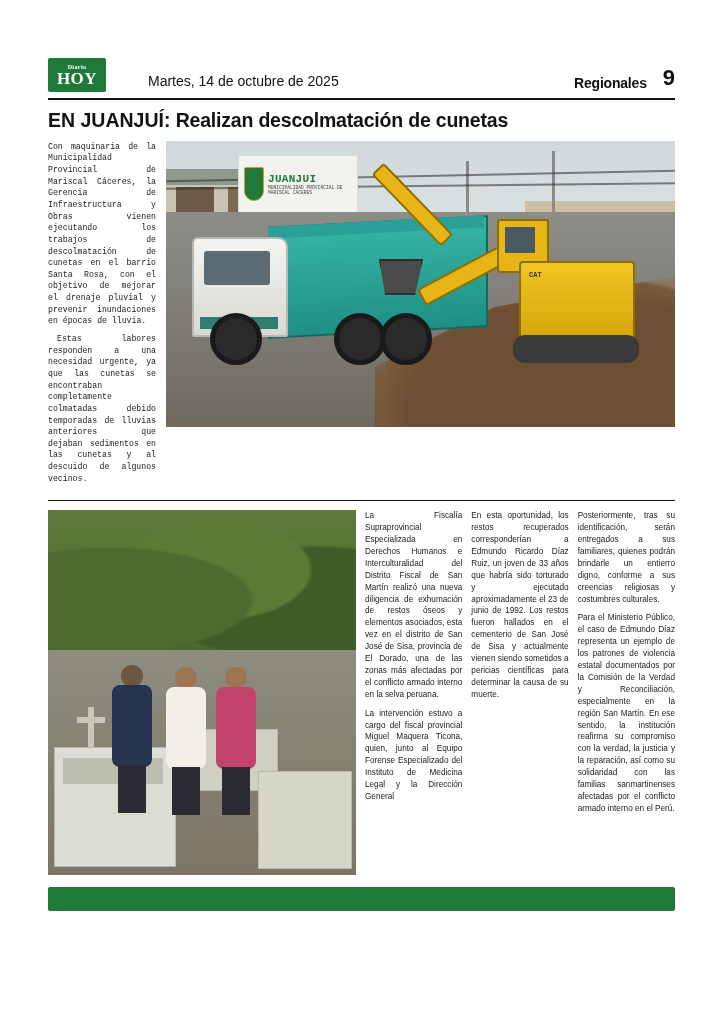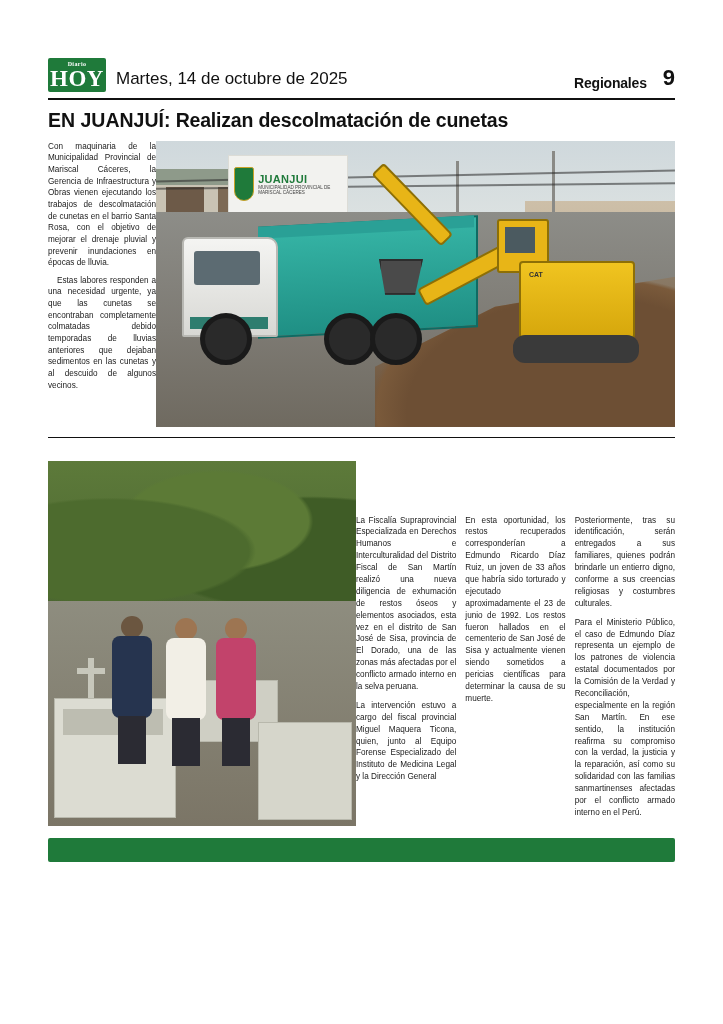--- a/index.html
+++ b/index.html
@@ -43,30 +43,31 @@
     line-height: 1;
     border-radius: 2px;
   }
   .logo-box .small {
     font-size: 6px;
     letter-spacing: .4px;
     font-weight: bold;
     font-family: "Liberation Serif", serif;
   }
   .logo-box .big {
-    font-size: 23px;
+    font-size: 17px;
     font-weight: bold;
     letter-spacing: .5px;
     font-family: "Liberation Serif", serif;
   }
   .date {
-    font-size: 17px;
+    font-size: 14px;
     color: #111;
     padding-bottom: 3px;
     font-weight: normal;
+    margin-left: 32px;
   }
   .masthead-right {
     margin-left: auto;
     display: flex;
     align-items: flex-end;
     gap: 16px;
     padding-bottom: 1px;
   }
   .section-name {
     font-size: 14px;
@@ -90,20 +91,22 @@
     line-height: 1.22;
     font-weight: bold;
     margin: 9px 0 8px;
     letter-spacing: -0.2px;
   }
   .headline .kicker { letter-spacing: 0px; }
 
   
   .art1 {
     display: flex;
+    gap: 10px;
+    font-family: Liberation Mono, monospace;
   }
   .col-text {
     width: 108px;
     flex: 0 0 108px;
     font-size: 8.2px;
     line-height: 1.42;
     text-align: justify;
     color: #1a1a1a;
   }
   .col-text p { margin: 0 0 6px; }
@@ -269,22 +272,22 @@
     text-align: center;
     font-size: 13.2px;
     font-weight: bold;
     line-height: 1.25;
     padding: 6px 14px 7px;
     margin-top: 10px;
     letter-spacing: -0.1px;
   }
   .art2 {
     display: flex;
-    margin-top: 23px;
-    align-items: flex-end;
+    gap: 9px;
+    margin-top: 9px;
   }
   .photo2 {
     position: relative;
     flex: 0 0 308px;
     height: 365px;
     overflow: hidden;
     background: #6e7a52;
   }
   .p2-foliage {
     position:absolute; left:0; top:0; right:0; height: 150px;

